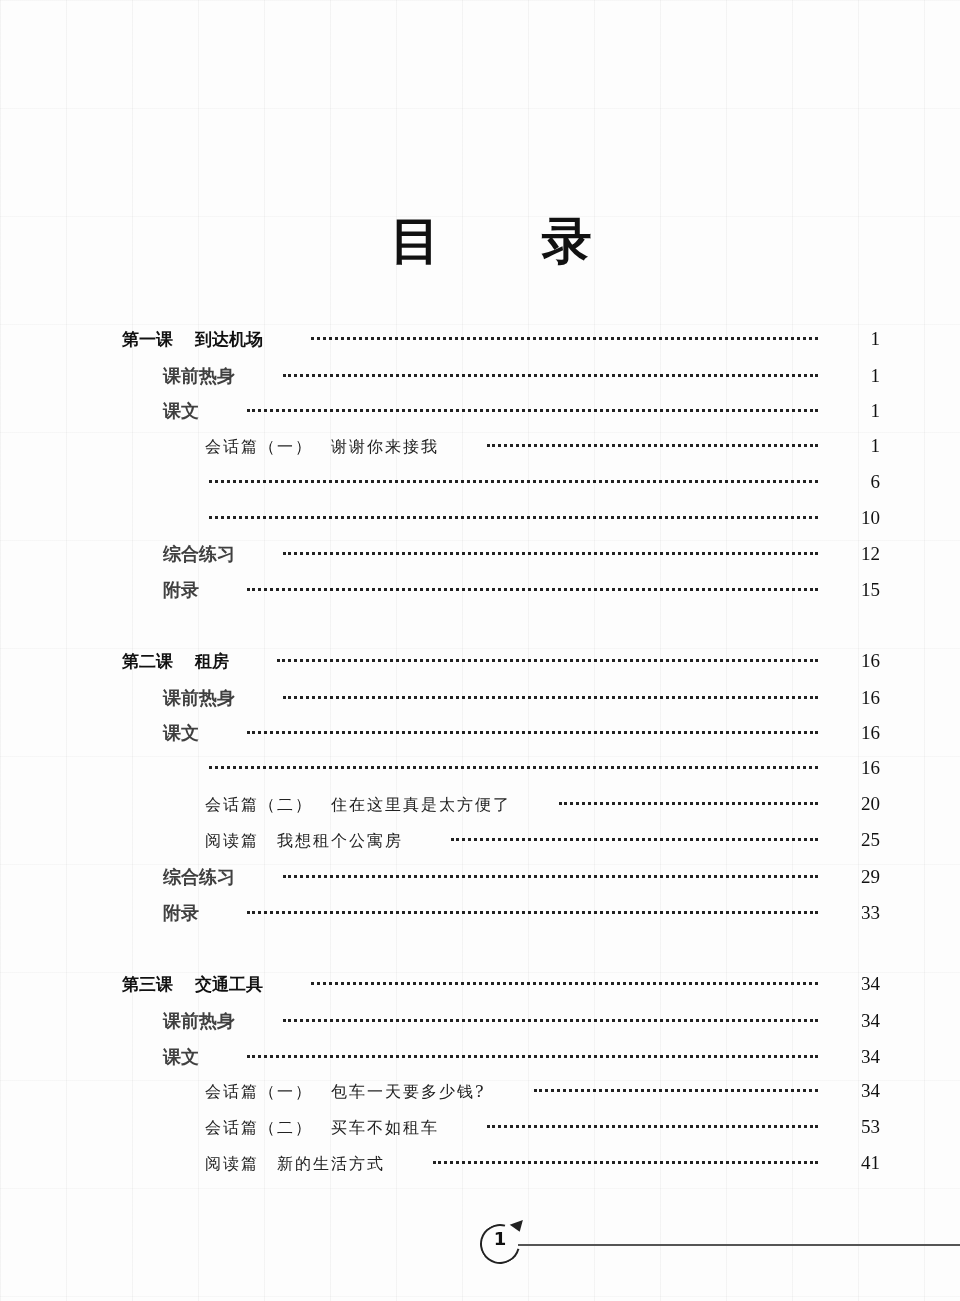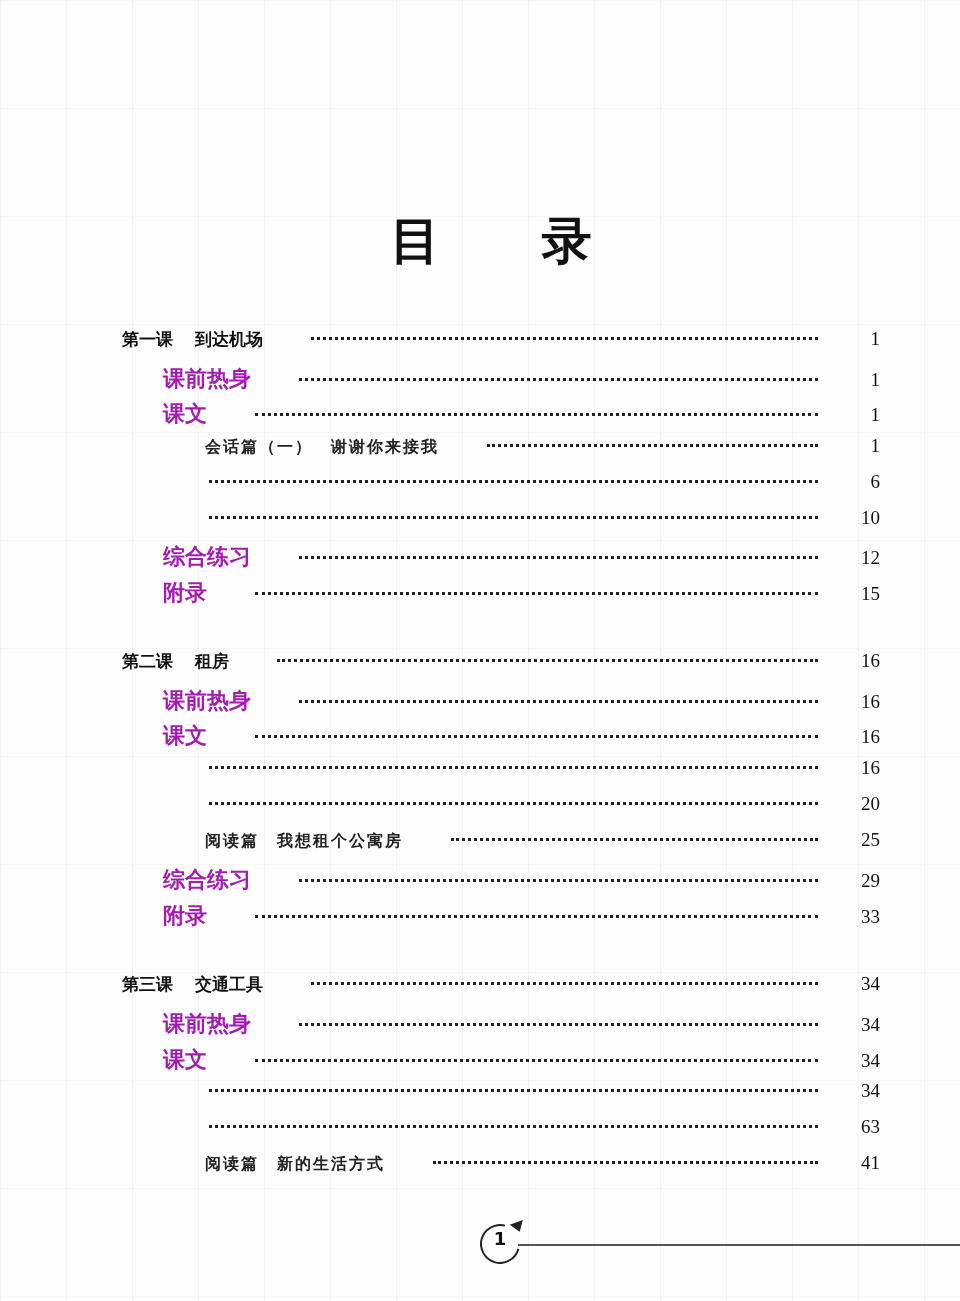--- a/index.html
+++ b/index.html
@@ -30,22 +30,22 @@
     .row .leader {
       flex: 1 1 auto; border-bottom: 3px dotted #222;
       transform: translateY(-5px); height: 0; margin: 0 4px;
     }
     .row .page {
       flex: 0 0 auto; min-width: 22px; text-align: right;
       font-family: "Liberation Serif", "DejaVu Serif", serif; font-size: 19px;
     }
     .lvl1 .label { font-family: "DejaVu Sans", "Liberation Sans", sans-serif; font-weight: bold; font-size: 17px; }
     .lvl1 .label .num { margin-right: 22px; }
-    .lvl2 .label { font-family: Liberation Sans, sans-serif; font-size: 22px; font-weight: bold; color: #a21caf; }
-    .lvl3 .label { font-family: "DejaVu Serif", "Liberation Serif", serif; font-size: 16px; font-weight: bold; color: #222; letter-spacing: 2px; }
+    .lvl2 .label { font-family: Liberation Sans, sans-serif; font-size: 18px; font-weight: bold; color: #404040; }
+    .lvl3 .label { font-family: "DejaVu Serif", "Liberation Serif", serif; font-size: 16px; font-weight: normal; color: #222; letter-spacing: 2px; }
     .lvl3 .label .kind { margin-right: 18px; }
     .lvl1 { left: 122px; }
     .lvl2 { left: 163px; }
     .lvl3 { left: 205px; }
     .footer { position: absolute; left: 478px; top: 1222px; width: 482px; height: 44px; }
     .footer .circle {
       position: absolute; left: 2px; top: 2px; width: 36px; height: 36px;
       border: 2px solid #222; border-radius: 50%; border-right-color: transparent;
       transform: rotate(-30deg);
     }
@@ -125,20 +125,21 @@
   <div class="row lvl2" style="top:721px">
     <span class="label">课文</span>
     <span class="leader"></span>
     <span class="page">16</span>
   </div>
   <div class="row lvl3" style="top:757px">
     <span class="leader"></span>
     <span class="page">16</span>
   </div>
   <div class="row lvl3" style="top:793px">
+    <span class="label"><span class="kind">会话篇（二）</span><span>住在这里真是太方便了</span></span>
     <span class="leader"></span>
     <span class="page">20</span>
   </div>
   <div class="row lvl3" style="top:829px">
     <span class="label"><span class="kind">阅读篇</span><span>我想租个公寓房</span></span>
     <span class="leader"></span>
     <span class="page">25</span>
   </div>
   <div class="row lvl2" style="top:865px">
     <span class="label">综合练习</span>
@@ -160,26 +161,28 @@
     <span class="label">课前热身</span>
     <span class="leader"></span>
     <span class="page">34</span>
   </div>
   <div class="row lvl2" style="top:1045px">
     <span class="label">课文</span>
     <span class="leader"></span>
     <span class="page">34</span>
   </div>
   <div class="row lvl3" style="top:1080px">
+    <span class="label"><span class="kind">会话篇（一）</span><span>包车一天要多少钱?</span></span>
     <span class="leader"></span>
     <span class="page">34</span>
   </div>
   <div class="row lvl3" style="top:1116px">
+    <span class="label"><span class="kind">会话篇（二）</span><span>买车不如租车</span></span>
     <span class="leader"></span>
-    <span class="page">63</span>
+    <span class="page">53</span>
   </div>
   <div class="row lvl3" style="top:1152px">
     <span class="label"><span class="kind">阅读篇</span><span>新的生活方式</span></span>
     <span class="leader"></span>
     <span class="page">41</span>
   </div>
 </div>
 
 <div class="footer">
   <div class="circle"></div>

